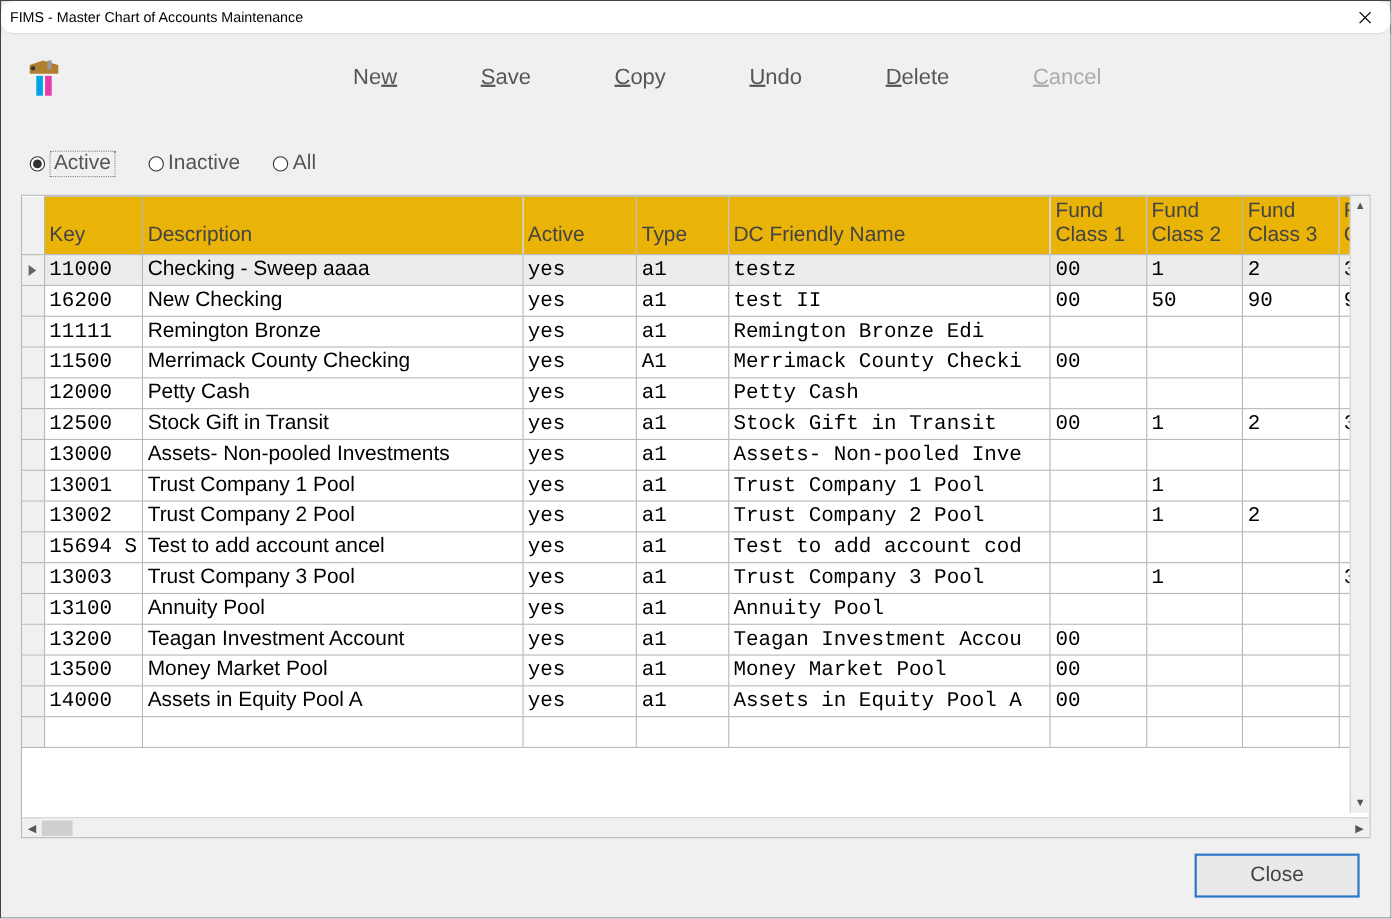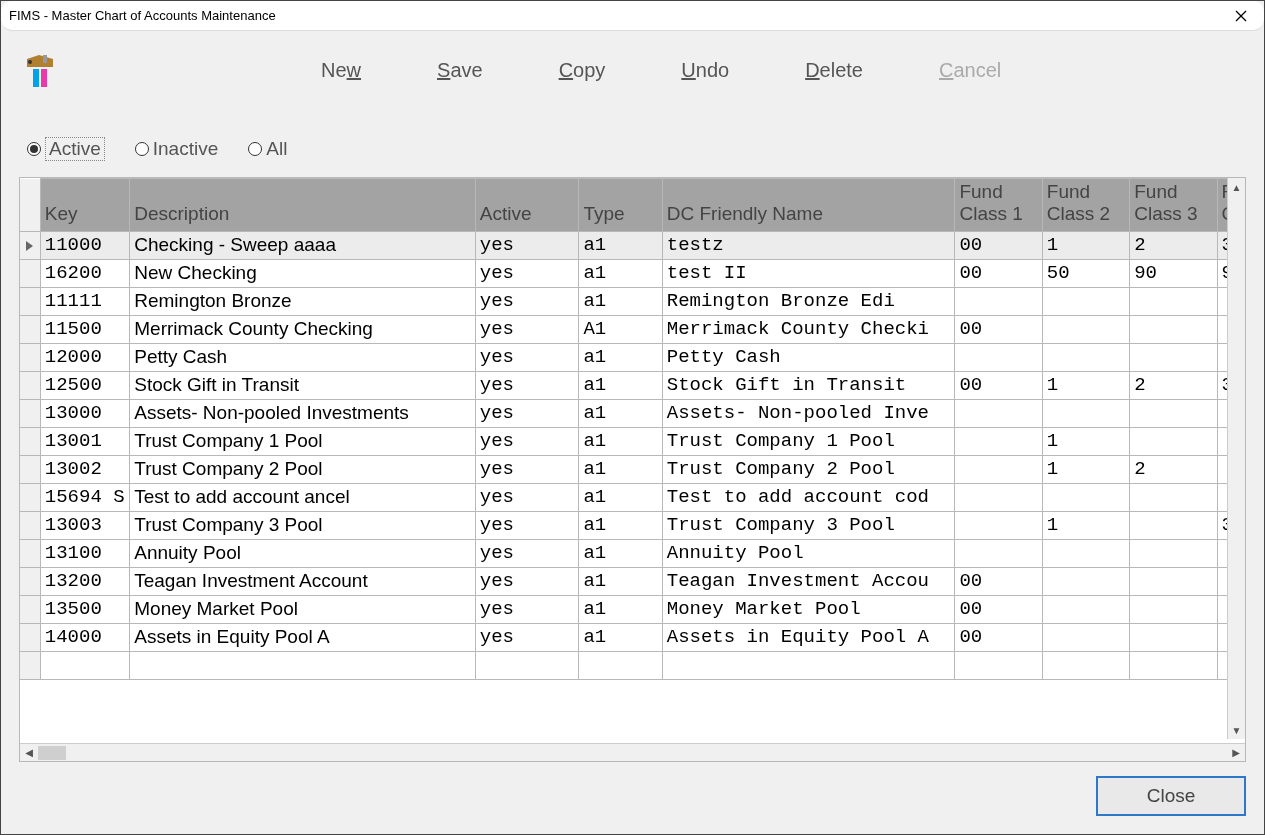--- a/index.html
+++ b/index.html
@@ -146,21 +146,21 @@
     text-align: left;
     vertical-align: top;
     overflow: hidden;
     white-space: nowrap;
     height: 28px;
     background: #fff;
   }
   .grid thead th {
     font-weight: normal;
     color: #444;
-    background: #a3a3a3;
+    background: #eab308;
     vertical-align: bottom;
     padding-bottom: 6px;
     line-height: 1.15;
   }
   .row-handle {
     width: 20px;
     background: #f0f0f0 !important;
     border-left: none !important;
   }
   .corner {
@@ -243,20 +243,21 @@
     left: 0;
     top: 2px;
     height: 14px;
     width: 28px;
     background: #cfcfcf;
   }
 
   .close-btn {
     margin-top: 14px;
     margin-left: auto;
+    margin-right: 10px;
     width: 150px;
     height: 40px;
     background: #e9e9e9;
     border: 2px solid #2e77c9;
     font-size: 19px;
     color: #444;
     cursor: pointer;
     display: flex;
     align-items: center;
     justify-content: center;

